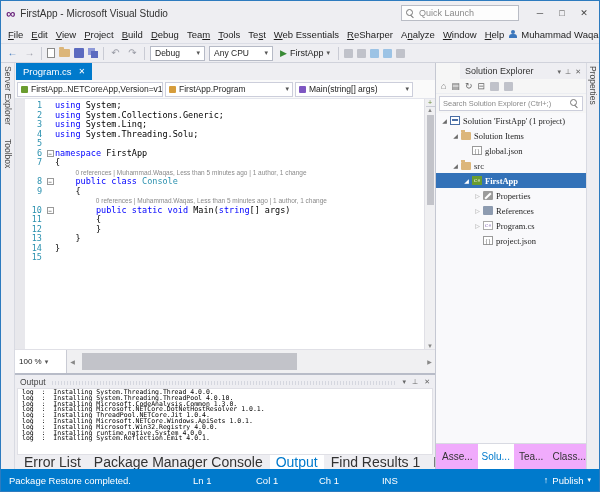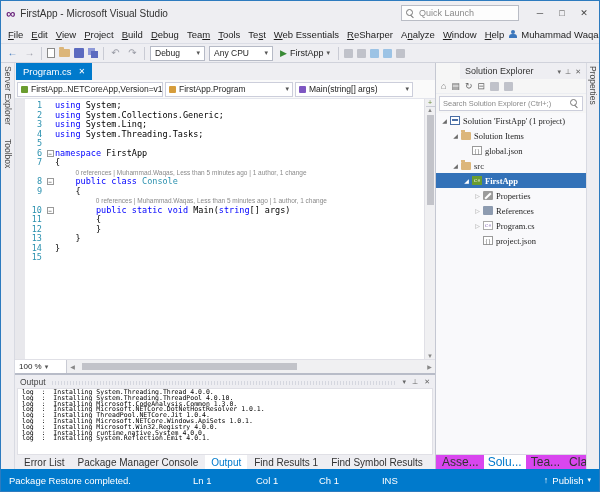--- a/index.html
+++ b/index.html
@@ -77,38 +77,38 @@
   .fold{width:10px;flex:0 0 auto;text-align:center;}
   .fold-box{display:inline-block;width:7px;height:7px;border:1px solid #999;background:#fff;font-size:6px;line-height:5px;text-align:center;color:#333;vertical-align:top;margin-top:1px;}
   .code-text{white-space:pre;}
   .kw{color:#0000ff;} .ty{color:#2b91af;} .pl{color:#000;}
   .lens{font-family:"Liberation Sans",sans-serif;font-size:6.5px;color:#8a8a8a;line-height:9.5px;white-space:nowrap;}
 
   .vscroll{width:11px;flex:0 0 auto;background:#f0f0f2;border-left:1px solid #e0e0e6;display:flex;flex-direction:column;align-items:center;font-size:6px;color:#888;}
   .split-box{width:9px;height:8px;border-bottom:1px solid #c9cbd4;text-align:center;line-height:8px;color:#6a8a3a;font-size:7px;}
   .vthumb{width:7px;height:90px;background:#c2c3c9;margin:2px 0;}
   .vtrack{flex:1;}
-  .editor-bottom{height:14px;flex:0 0 auto;display:flex;align-items:stretch;border-top:1px solid #e0e0e6;background:#f0f0f2;}
+  .editor-bottom{height:24px;flex:0 0 auto;display:flex;align-items:stretch;border-top:1px solid #e0e0e6;background:#f0f0f2;}
   .zoom{width:52px;display:flex;align-items:center;gap:3px;padding:0 4px;font-size:8px;background:#fff;border-right:1px solid #c9cbd4;}
   .hscroll{flex:1;position:relative;display:flex;align-items:center;font-size:6px;color:#888;}
   .hscroll .arr{width:11px;text-align:center;}
   .htrack{flex:1;position:relative;height:100%;}
   .hthumb{position:absolute;left:4px;top:3px;bottom:3px;width:62%;background:#c2c3c9;}
 
   
   .output{flex:1;display:flex;flex-direction:column;min-height:0;border-top:2px solid #b8bcc8;background:#eeeef2;}
   .out-title{height:13px;flex:0 0 auto;display:flex;align-items:center;gap:6px;padding:0 5px;font-size:8.5px;color:#444;}
   .out-title .grab{flex:1;height:4px;background:repeating-linear-gradient(90deg,#d5d7df 0 1px,transparent 1px 3px);margin-top:2px;}
   .t-ico{font-size:7px;color:#666;line-height:1;}
   .out-toolbar{height:16px;flex:0 0 auto;display:flex;align-items:center;gap:5px;padding:0 5px;font-size:8.5px;color:#333;}
   .out-combo{width:128px;height:13px;background:#fff;border:1px solid #cccedb;display:flex;align-items:center;gap:3px;padding:0 3px;font-size:8px;}
   .out-combo .mini-arrow{margin-left:auto;}
   .out-log{flex:1;background:#fff;border:1px solid #e0e0e6;margin:0 2px;padding:1px 4px;overflow:hidden;}
   .log-line{font-family:"DejaVu Sans Mono",monospace;font-size:6.5px;line-height:5.8px;white-space:pre;color:#000;}
-  .bottom-tabs{height:14px;flex:0 0 auto;display:flex;align-items:stretch;gap:1px;padding-left:3px;font-size:10px;background:#eeeef2;}
+  .bottom-tabs{height:14px;flex:0 0 auto;display:flex;align-items:stretch;gap:1px;padding-left:3px;font-size:14px;background:#eeeef2;}
   .btab{display:flex;align-items:center;padding:0 6px;color:#333;white-space:nowrap;}
   .btab.active{background:#fff;color:#007acc;}
 
   
   .sol-exp{width:151px;flex:0 0 auto;display:flex;flex-direction:column;background:#f6f6f6;border-left:1px solid #c5c8d2;}
   .se-title{height:16px;flex:0 0 auto;display:flex;align-items:center;gap:4px;padding:0 5px;font-size:9px;color:#333;background:#eeeef2;margin-left:24px;}
   .se-title .sp{flex:1;}
   .se-toolbar{height:15px;flex:0 0 auto;display:flex;align-items:center;gap:5px;padding:0 5px;background:#f6f6f6;font-size:9px;color:#666;border-bottom:1px solid #eceef2;}
   .se-search{height:15px;margin:2px 3px;background:#fff;border:1px solid #cccedb;display:flex;align-items:center;gap:3px;padding:0 3px;color:#8a8a8a;font-size:7.5px;white-space:nowrap;overflow:hidden;}
   .se-search .mag{margin-left:auto;}
@@ -126,21 +126,21 @@
   .ti-folder::before{content:"";position:absolute;top:-2px;left:0;width:4px;height:2px;background:#dcb67a;}
   .ti-json{background:#fff;border:1px solid #9a9a9a;}
   .ti-json::after{content:"{}";position:absolute;left:0;top:0;right:0;text-align:center;font-size:6px;line-height:8px;color:#666;}
   .ti-project{background:#6a9c2f;}
   .ti-project::after{content:"C#";position:absolute;left:0;top:0;right:0;text-align:center;font-size:5px;line-height:9px;color:#fff;}
   .ti-properties{background:#9b9b9b;border-radius:1px;}
   .ti-properties::after{content:"";position:absolute;width:8px;height:2px;background:#fff;transform:rotate(-45deg);left:1px;top:3.5px;}
   .ti-references{background:#8d9bb0;border-radius:1px;}
   .ti-cs{background:#fff;border:1px solid #aaa;}
   .ti-cs::after{content:"C#";position:absolute;left:0;top:0;right:0;text-align:center;font-size:5px;line-height:8px;color:#7a5cad;}
-  .se-tabs{height:15px;flex:0 0 auto;display:flex;align-items:stretch;gap:1px;padding-left:2px;font-size:12px;background:#d946ef;border-top:1px solid #d8dae2;}
+  .se-tabs{height:26px;flex:0 0 auto;display:flex;align-items:stretch;gap:1px;padding-left:2px;font-size:10px;background:#f0abfc;border-top:1px solid #d8dae2;}
   .setab{display:flex;align-items:center;padding:0 4px;color:#333;white-space:nowrap;}
   .setab.active{background:#fff;color:#007acc;}
 
   
   .statusbar{height:22px;flex:0 0 auto;background:#007acc;color:#fff;display:flex;align-items:center;font-size:9.5px;padding:0 8px;white-space:nowrap;}
   .sb-pos{display:flex;margin-left:62px;}
   .sb-pos span{width:63px;}
   .sb-right{margin-left:auto;display:flex;align-items:center;gap:4px;}
   .pub-icon{font-size:9px;}
 </style>
@@ -252,21 +252,21 @@
             <span>Main(string[] args)</span>
             <span class="mini-arrow">▾</span>
           </div>
         </div>
         <div class="code-area">
           <div class="ind-margin"></div>
           <div class="code-main">
               <div class="code-row"><span class="ln">1</span><span class="fold"></span><span class="code-text"><span class="kw">using</span><span class="pl"> System;</span></span></div>
               <div class="code-row"><span class="ln">2</span><span class="fold"></span><span class="code-text"><span class="kw">using</span><span class="pl"> System.Collections.Generic;</span></span></div>
               <div class="code-row"><span class="ln">3</span><span class="fold"></span><span class="code-text"><span class="kw">using</span><span class="pl"> System.Linq;</span></span></div>
-              <div class="code-row"><span class="ln">4</span><span class="fold"></span><span class="code-text"><span class="kw">using</span><span class="pl"> System.Threading.Tasks;</span></span></div>
+              <div class="code-row"><span class="ln">4</span><span class="fold"></span><span class="code-text"><span class="kw">using</span><span class="pl"> System.Threading.Solu;</span></span></div>
               <div class="code-row"><span class="ln">5</span><span class="fold"></span><span class="code-text"></span></div>
               <div class="code-row"><span class="ln">6</span><span class="fold"><span class="fold-box">−</span></span><span class="code-text"><span class="kw">namespace</span><span class="pl"> FirstApp</span></span></div>
               <div class="code-row"><span class="ln">7</span><span class="fold"></span><span class="code-text"><span class="pl">{</span></span></div>
               <div class="code-row"><span class="ln"></span><span class="fold"></span><span class="lens" style="padding-left: 20.4px;">0 references | Muhammad.Waqas, Less than 5 minutes ago | 1 author, 1 change</span></div>
               <div class="code-row"><span class="ln">8</span><span class="fold"><span class="fold-box">−</span></span><span class="code-text"><span class="pl">    </span><span class="kw">public class</span><span class="ty"> Console</span></span></div>
               <div class="code-row"><span class="ln">9</span><span class="fold"></span><span class="code-text"><span class="pl">    {</span></span></div>
               <div class="code-row"><span class="ln"></span><span class="fold"></span><span class="lens" style="padding-left: 40.8px;">0 references | Muhammad.Waqas, Less than 5 minutes ago | 1 author, 1 change</span></div>
               <div class="code-row"><span class="ln">10</span><span class="fold"><span class="fold-box">−</span></span><span class="code-text"><span class="pl">        </span><span class="kw">public static void</span><span class="pl"> Main(</span><span class="kw">string</span><span class="pl">[] args)</span></span></div>
               <div class="code-row"><span class="ln">11</span><span class="fold"></span><span class="code-text"><span class="pl">        {</span></span></div>
               <div class="code-row"><span class="ln">12</span><span class="fold"></span><span class="code-text"><span class="pl">        }</span></span></div>

